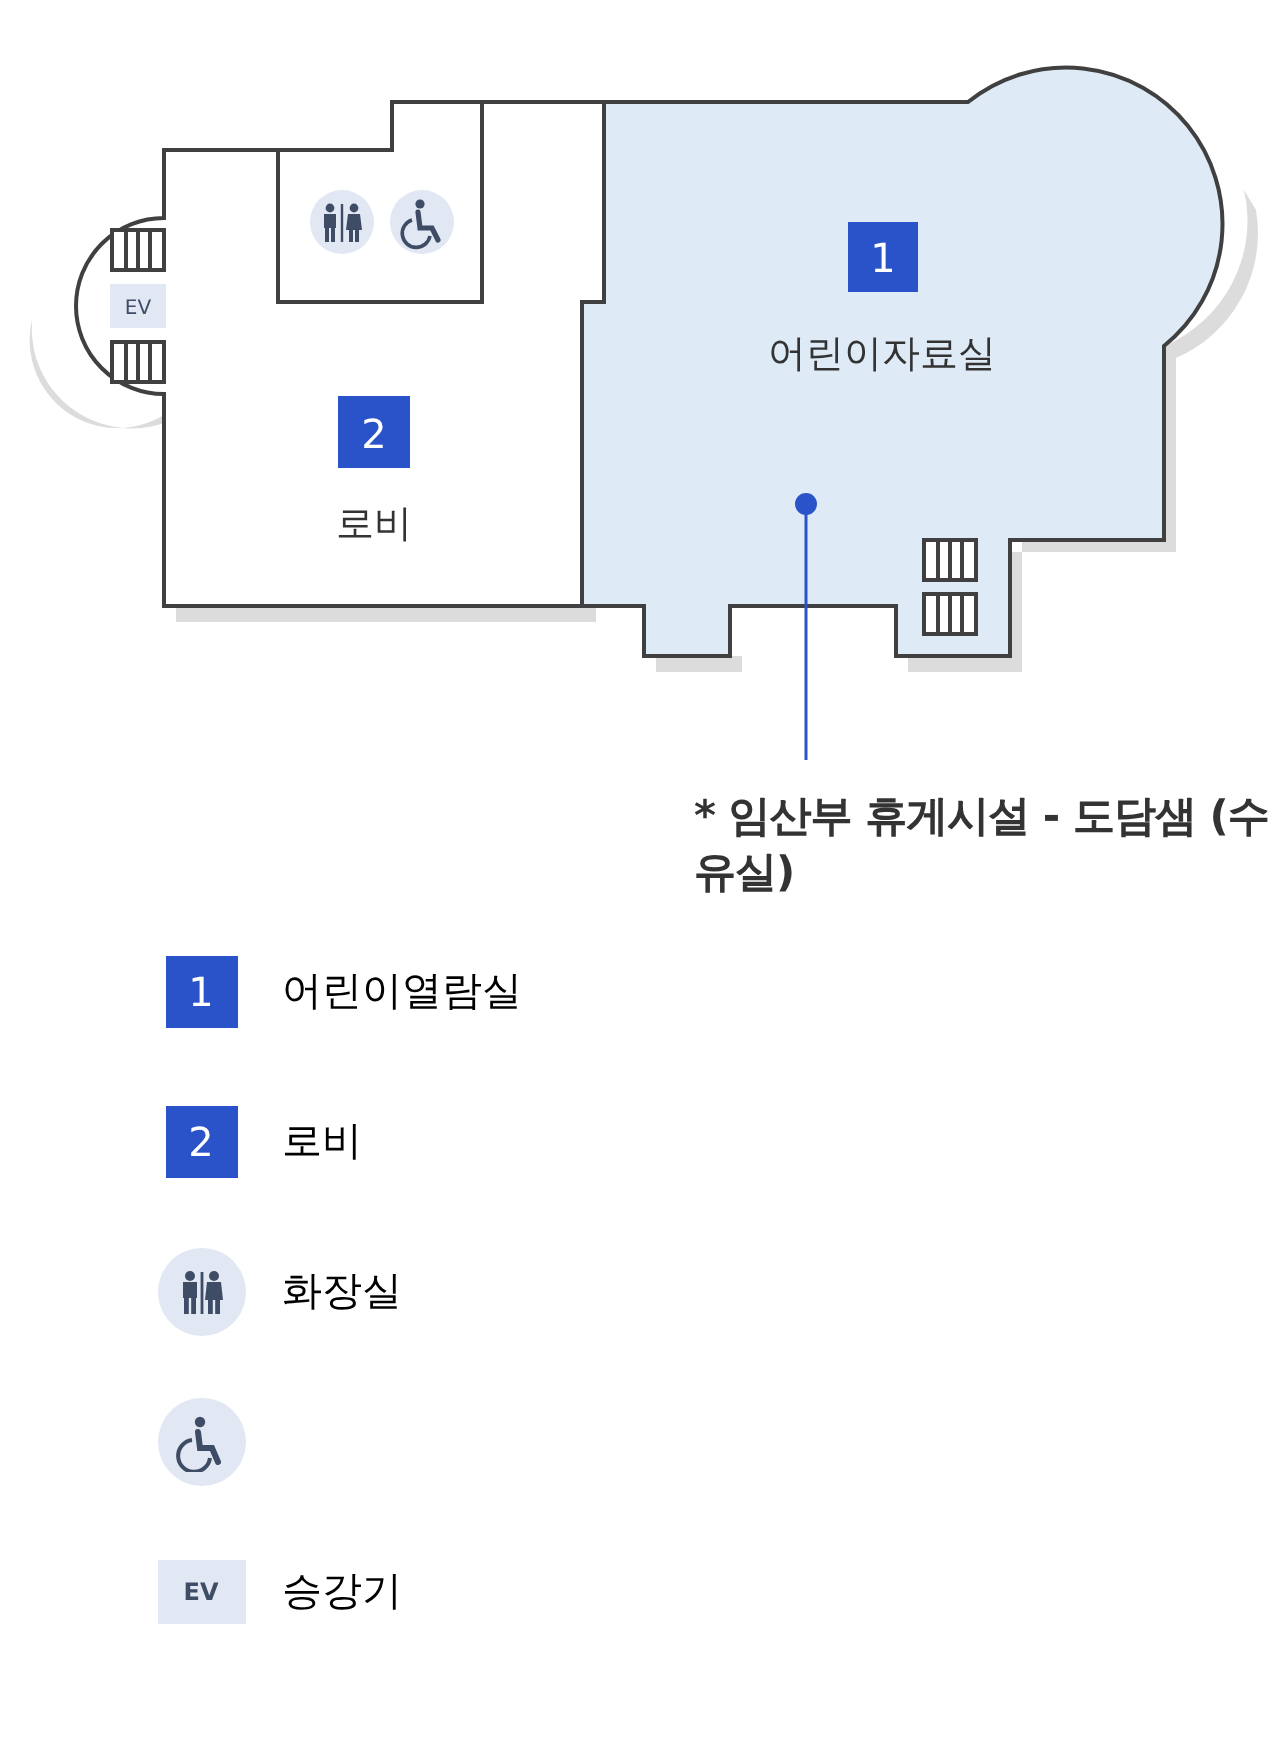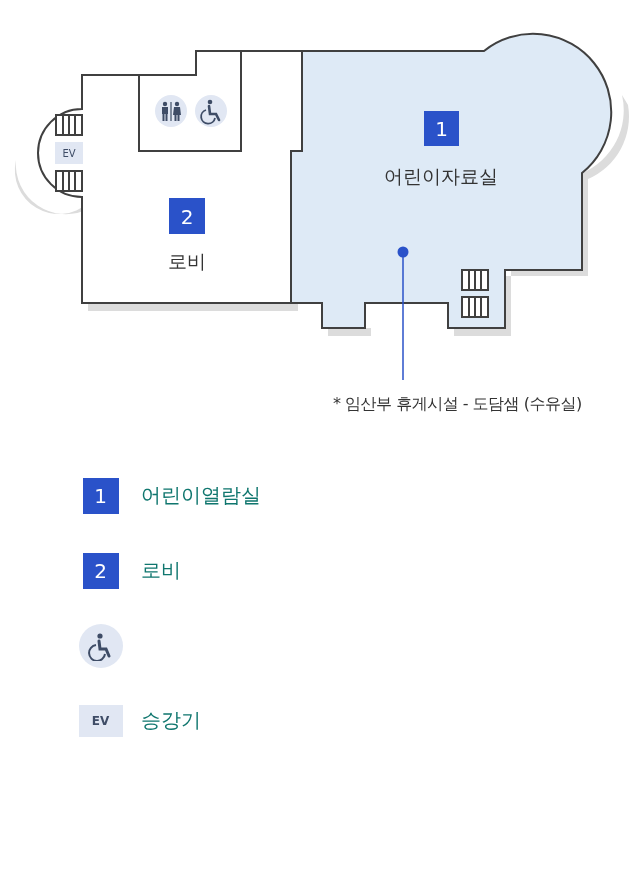--- a/index.html
+++ b/index.html
@@ -1,28 +1,28 @@
 <!DOCTYPE html>
 <html><head>
 <meta charset="utf-8">
 <style>
   html, body { margin:0; padding:0; background:#ffffff; }
   body { width:640px; height:879px; position:relative; overflow:hidden;
          font-family:"DejaVu Sans", "Liberation Sans", sans-serif; color:#333; }
   #plan { position:absolute; left:0; top:0; width:640px; height:440px; }
   .room-label { font-size:19px; fill:#333; }
   .badge-num { font-size:20px; fill:#fff; }
-  .note { position:absolute; left:333px; top:394px; font-size:16px; color:#333; letter-spacing:-0.5px; }
+  .note { position:absolute; left:347px; top:394px; font-size:21px; color:#333; letter-spacing:-0.5px;font-weight:bold; }
   .legend { position:absolute; left:78px; top:458px; }
   .legend-item { display:flex; align-items:center; height:75px; }
   .legend-icon { width:45px; height:45px; display:flex; align-items:center; justify-content:center; margin-right:18px; }
   .sq { width:36px; height:36px; background:#2a52c9; color:#fff; display:flex; align-items:center; justify-content:center; font-size:20px; }
   .circ { width:44px; height:44px; border-radius:50%; background:#e1e7f3; display:flex; align-items:center; justify-content:center; }
   .evbox { width:44px; height:32px; background:#e1e7f3; color:#3e4c66; font-size:12px; font-weight:bold; display:flex; align-items:center; justify-content:center; }
-  .legend-label { font-size:20px; color:#0f766e; }
+  .legend-label { font-size:20px; color:#000000; }
 </style>
 </head>
 <body>
 
 <svg id="plan" viewBox="0 0 640 440" xmlns="http://www.w3.org/2000/svg">
   <defs>
     <g id="stairs">
       <rect x="0" y="0" width="26" height="20" fill="#fff" stroke="#404040" stroke-width="2"></rect>
       <line x1="7" y1="0" x2="7" y2="20" stroke="#404040" stroke-width="2"></line>
       <line x1="13" y1="0" x2="13" y2="20" stroke="#404040" stroke-width="2"></line>
@@ -99,20 +99,38 @@
   <div class="legend-item">
     <div class="legend-icon">
         <div class="sq">2</div>
       </div>
     <span class="legend-label">로비</span>
   </div>
   <div class="legend-item">
     <div class="legend-icon">
       <div class="circ">
         <svg width="30" height="30" viewBox="-15 -15 30 30">
+          <circle cx="-6" cy="-8" r="2.5" fill="#3e4c66"></circle>
+          <rect x="-9.5" y="-5" width="7" height="8" fill="#3e4c66"></rect>
+          <rect x="-9" y="3" width="2.4" height="8" fill="#3e4c66"></rect>
+          <rect x="-5.4" y="3" width="2.4" height="8" fill="#3e4c66"></rect>
+          <rect x="-0.7" y="-10" width="1.4" height="21" fill="#3e4c66"></rect>
+          <circle cx="6" cy="-8" r="2.5" fill="#3e4c66"></circle>
+          <path d="M2.5 -5 L9.5 -5 L10.5 4 L1.5 4 Z" fill="#3e4c66"></path>
+          <rect x="3" y="4" width="2.4" height="7" fill="#3e4c66"></rect>
+          <rect x="6.6" y="4" width="2.4" height="7" fill="#3e4c66"></rect>
+        </svg>
+      </div>
+    </div>
+    <span class="legend-label">화장실</span>
+  </div>
+  <div class="legend-item">
+    <div class="legend-icon">
+      <div class="circ">
+        <svg width="30" height="30" viewBox="-15 -15 30 30">
           <circle cx="-1" cy="-10" r="2.6" fill="#3e4c66"></circle>
           <path d="M-2 -5 L-1 3 L5 3 L8 10" fill="none" stroke="#3e4c66" stroke-width="3" stroke-linecap="round"></path>
           <path d="M-5 -1 A8 8 0 1 0 4 8" fill="none" stroke="#3e4c66" stroke-width="2"></path>
         </svg>
       </div>
     </div>
   </div>
   <div class="legend-item">
     <div class="legend-icon">
         <div class="evbox">EV</div>

